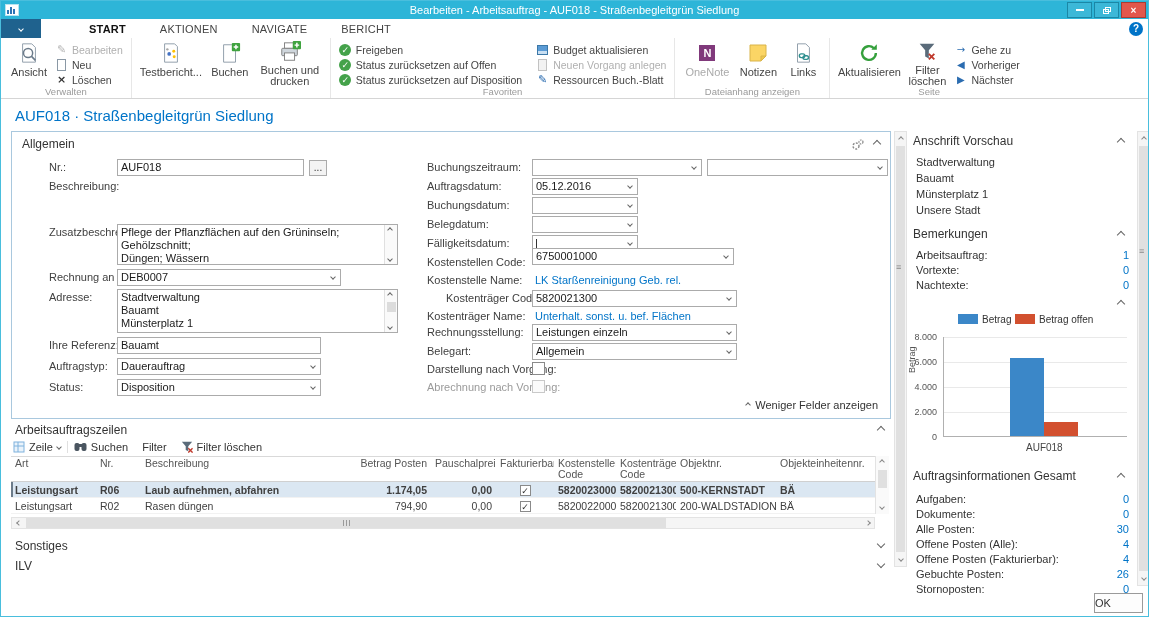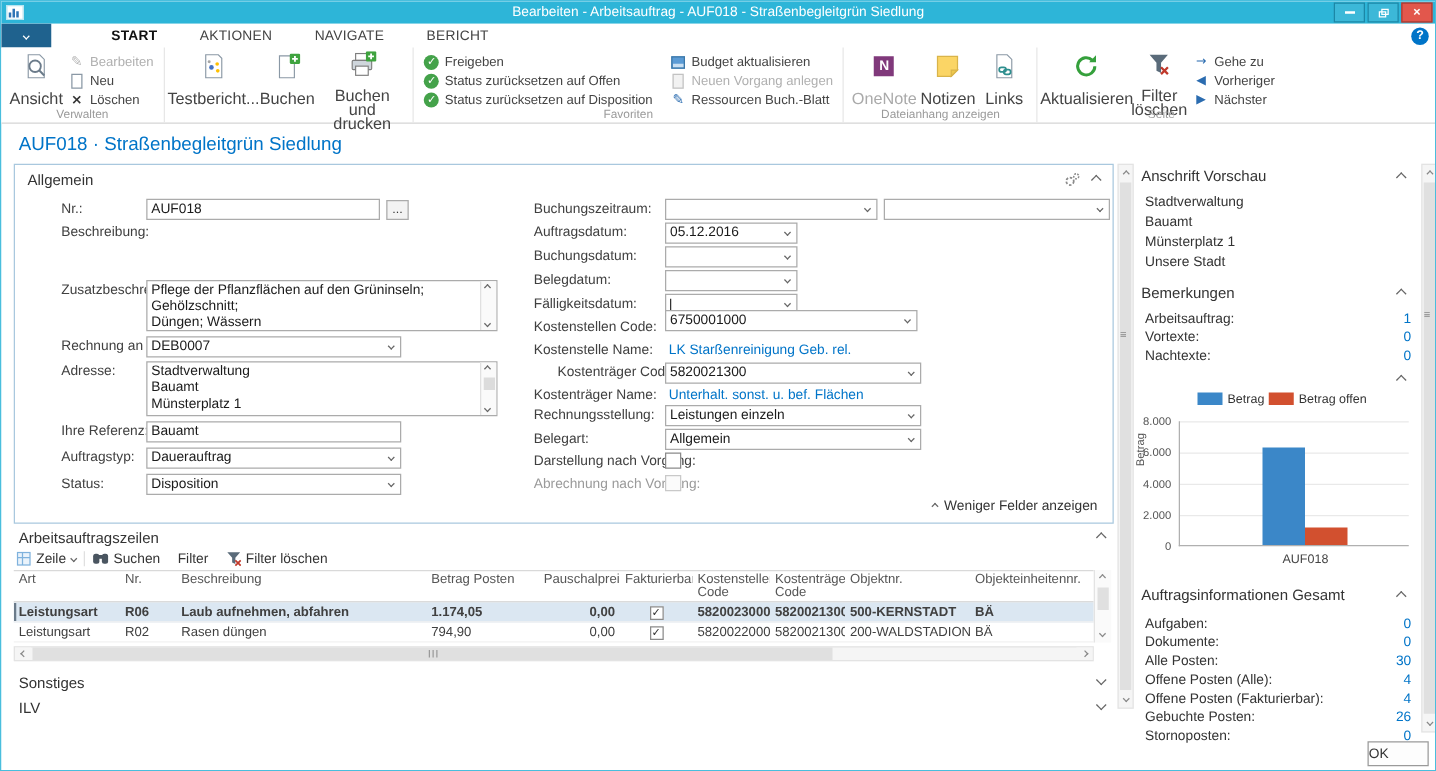--- a/index.html
+++ b/index.html
@@ -27,21 +27,21 @@
   .tabs { position:absolute; left:88px; top:0; height:19px; display:flex; gap:34px; align-items:center;justify-content:flex-end; }
   .rtab { font-size:11px; color:#444; letter-spacing:.2px; cursor:pointer; }
   .rtab.active { color:#111; font-weight:bold; }
   .help-btn { position:absolute; right:5px; top:21px; width:14px; height:14px; border-radius:50%; background:#0074c8; color:#fff; font-size:10px; font-weight:bold; text-align:center; line-height:14px; }
 
   
   .ribbon { position:absolute; left:0; top:37px; width:100%; height:61px; background:#fff; border-bottom:1px solid #d5d5d5; display:flex; }
   .rgroup { position:relative; border-right:1px solid #e7e7e7; padding:2px 8px 12px 8px; display:flex; gap:6px; }
   .glabel { position:absolute; bottom:0; left:0; right:0; text-align:center; font-size:9.5px; color:#9a9a9a; padding-bottom:1px; white-space:nowrap; }
   .lbtn { display:flex; flex-direction:column; align-items:center; width:58px; cursor:pointer; padding-top:1px; }
-  .lbtn .cap { font-size:13px; line-height:11px; color:#444; text-align:center; margin-top:8px; }
+  .lbtn .cap { font-size:11px; line-height:11px; color:#444; text-align:center; margin-top:2px; }
   .lbtn.dis .cap { color:#aaa; }
   .ric { width:26px; height:24px; display:flex; align-items:center; justify-content:center; }
   .scol { display:flex; flex-direction:column; justify-content:flex-start; gap:2px; padding-top:3px; }
   .sbtn { display:flex; align-items:center; gap:4px; height:14px; font-size:10.5px; color:#444; cursor:pointer; white-space:nowrap; }
   .sbtn.dis { color:#b0b0b0; }
   .si { width:13px; height:13px; display:inline-flex; align-items:center; justify-content:center; font-family:"DejaVu Sans",sans-serif; font-size:11px; }
   .ckc { width:12px; height:12px; border-radius:50%; background:#44a24a; color:#fff; font-size:9px; line-height:12px; text-align:center; font-family:"DejaVu Sans",sans-serif; }
   .pgi { position:relative; width:9px; height:12px; border:1px solid #8a98a5; background:#fff; }
   .pgi.grey { border-color:#c2c2c2; background:#f2f2f2; }
   .blugrid { width:11px; height:10px; background:#5b9bd5; border:1px solid #3c78a8; box-shadow:inset 0 -3px 0 #c9dff2; }
@@ -83,21 +83,21 @@
   
   .ltoolbar { position:absolute; left:12px; top:438px; height:15px; display:flex; align-items:center; gap:6px; font-size:11px; color:#333; }
   .ltb-item { display:flex; align-items:center; gap:4px; cursor:pointer; white-space:nowrap; }
   .ltb-sep { width:1px; height:12px; background:#e0e0e0; }
   .grid { position:absolute; left:10px; top:455px; width:864px; }
   .g-head { display:flex; border-top:1px solid #d9d9d9; border-bottom:1px solid #d0d0d0; height:26px; font-size:10.5px; color:#555; }
   .g-head > div { padding:1px 4px; line-height:11px; overflow:hidden; }
   .g-row { display:flex; height:16px; font-size:10.5px; color:#404040; align-items:center; border-bottom:1px solid #f2f2f2; }
   .g-row > div { padding:0 4px; white-space:nowrap; overflow:hidden; }
   .g-row.selrow { background:#dbe7f2; font-weight:bold; box-shadow:inset 2px 0 0 #6b7b8a; }
-  .c0{width:85px;} .c1{width:45px;} .c2{width:200px;} .c3{width:90px;text-align:left;} .c4{width:65px;text-align:right;}
+  .c0{width:85px;} .c1{width:45px;} .c2{width:200px;} .c3{width:90px;text-align:right;} .c4{width:65px;text-align:right;}
   .c5{width:58px;text-align:center;} .c6{width:62px;} .c7{width:60px;} .c8{width:100px;} .c9{flex:1;}
   .gcb { display:inline-block; width:11px; height:11px; border:1px solid #8a8a8a; background:#fff; font-size:9px; line-height:10px; text-align:center; color:#333; font-family:"DejaVu Sans",sans-serif; font-weight:normal; }
 
   
   .hscroll { position:absolute; left:10px; top:516px; width:864px; height:12px; background:#f5f5f5; border:1px solid #e3e3e3; }
   .hs-btn { position:absolute; top:0; width:13px; height:10px; display:flex; align-items:center; justify-content:center; background:#f5f5f5; }
   .hs-thumb { position:absolute; left:14px; top:0; width:640px; height:10px; background:#e0e0e0; }
   .grip3 { position:absolute; left:50%; top:2px; width:1px; height:6px; background:#9a9a9a; box-shadow:-3px 0 #9a9a9a, 3px 0 #9a9a9a; }
   .vscroll { position:absolute; width:13px; background:#f5f5f5; border:1px solid #e3e3e3; }
   .vs-btn { position:absolute; left:0; width:11px; height:12px; display:flex; align-items:center; justify-content:center; }
@@ -364,21 +364,21 @@
     <div class="ta" style="left:105px;top:92px;width:281px;height:41px">
       <span class="ta-text">Pflege der Pflanzflächen auf den Grüninseln; Gehölzschnitt;
 Düngen; Wässern</span>
       <span class="gutter">
           <span class="chv up sm gu-up"></span>
           <span class="chv down sm gu-dn"></span>
         </span>
     </div>
 
     <span class="fld-lbl" style="left:37px;top:139px">Rechnung an Deb.-Nr.:</span>
-    <div class="sel" style="left:105px;top:137px;width:204px">
+    <div class="sel" style="left:105px;top:137px;width:224px">
       <span>DEB0007</span><span class="chv down sm"></span>
     </div>
 
     <span class="fld-lbl" style="left:37px;top:159px">Adresse:</span>
     <div class="ta" style="left:105px;top:157px;width:281px;height:44px">
       <span class="ta-text">Stadtverwaltung
 Bauamt
 Münsterplatz 1</span>
       <span class="gutter">
           <span class="chv up sm gu-up"></span>

